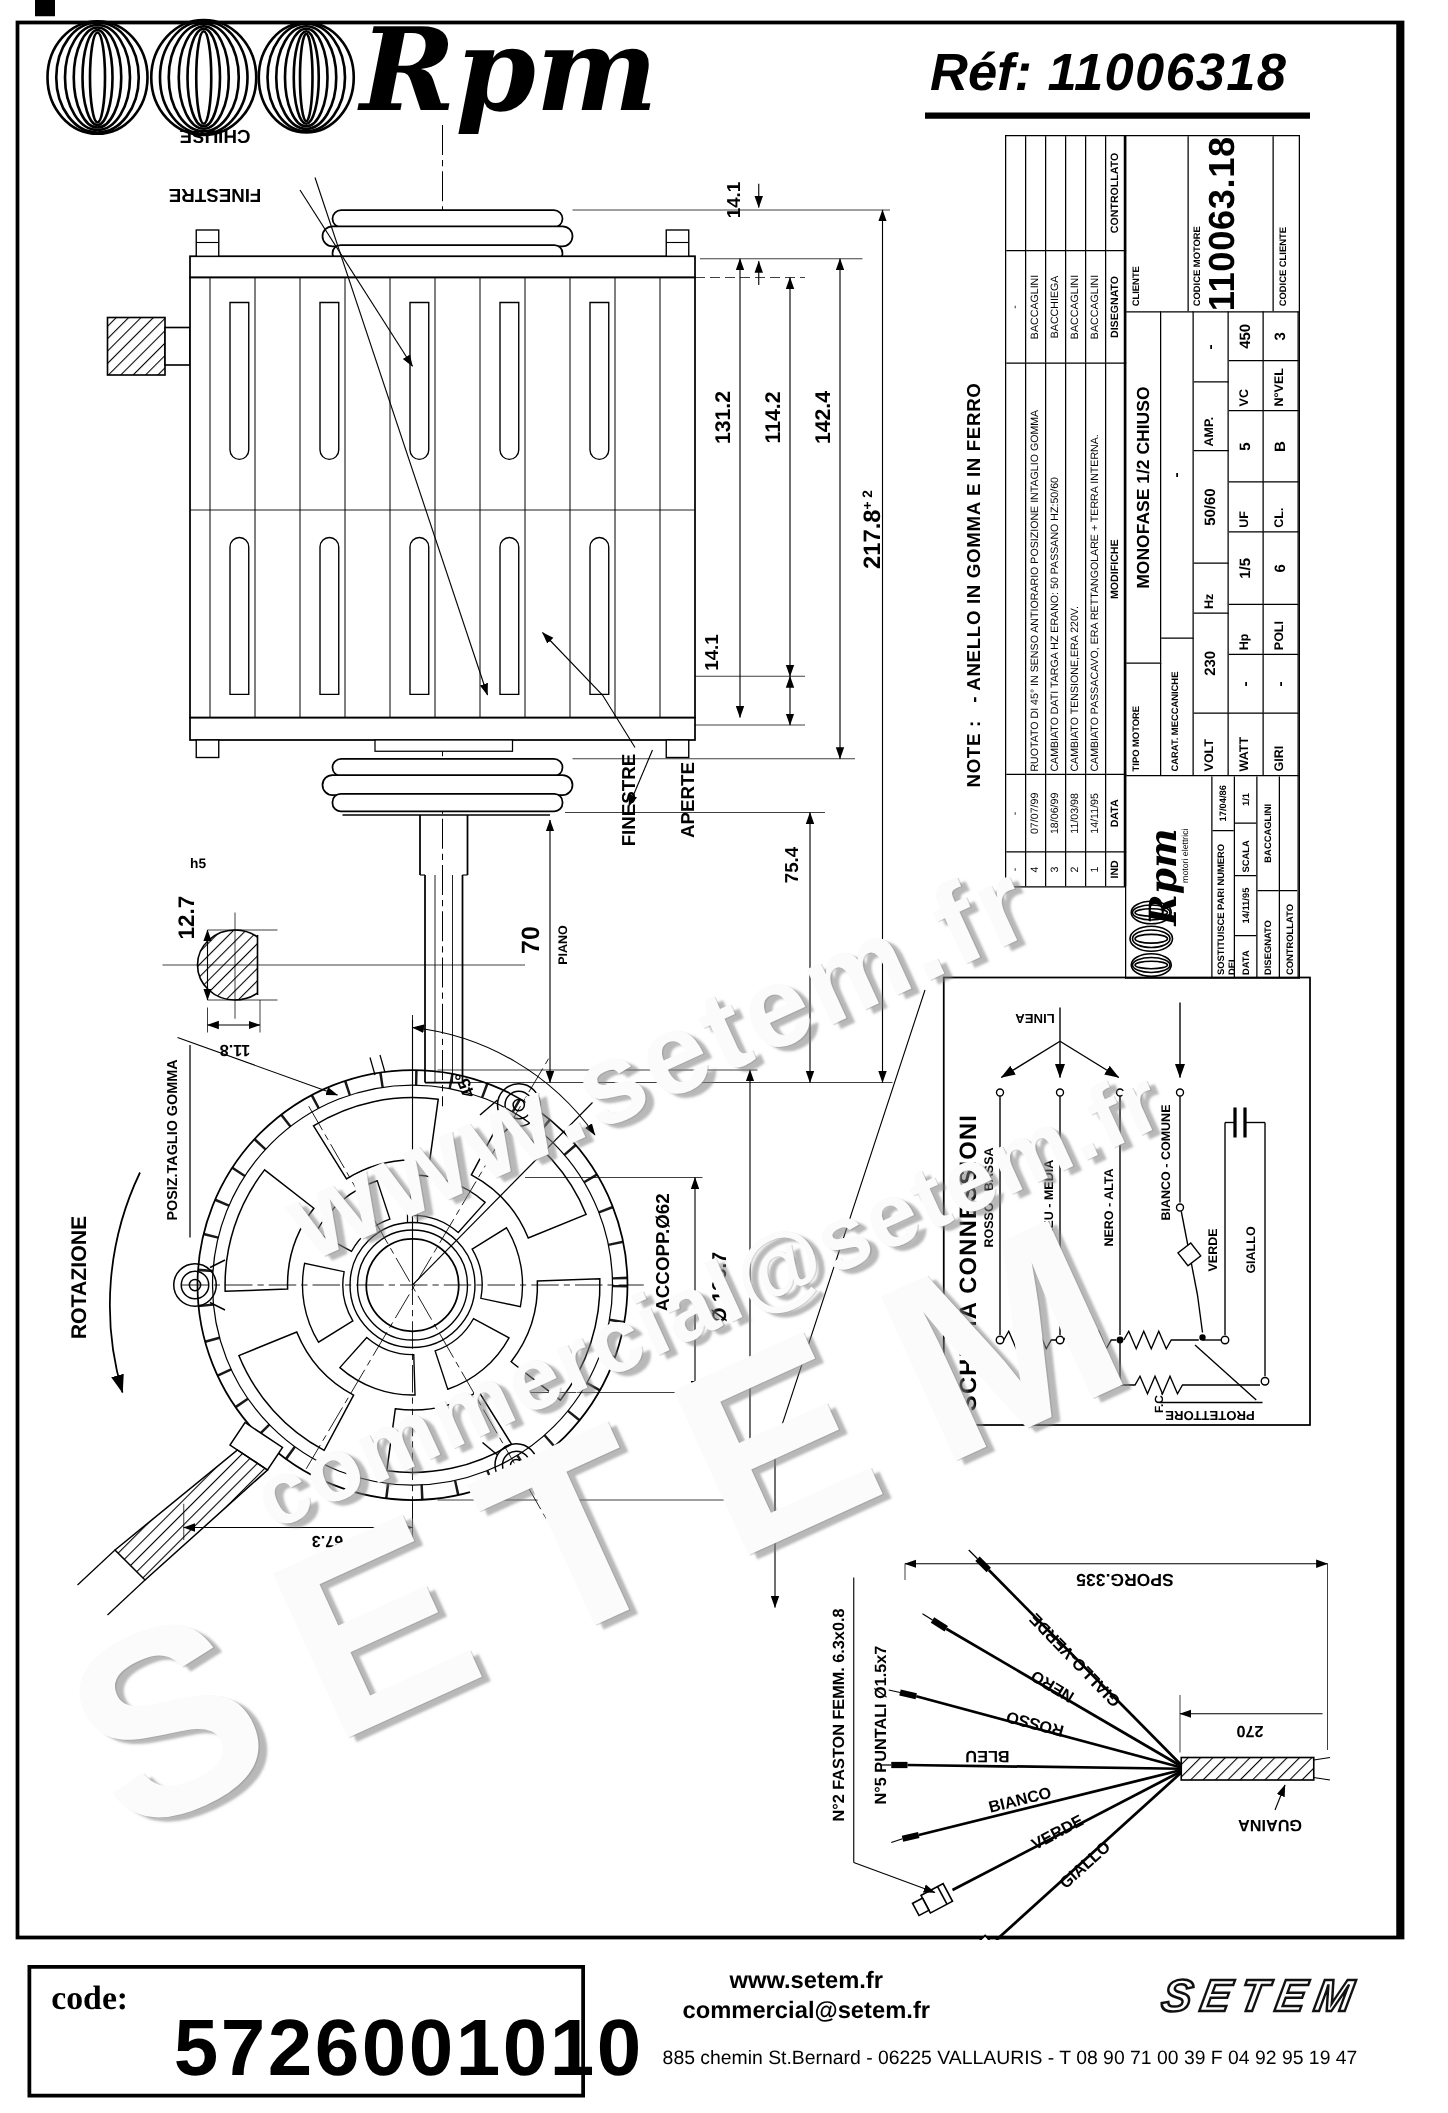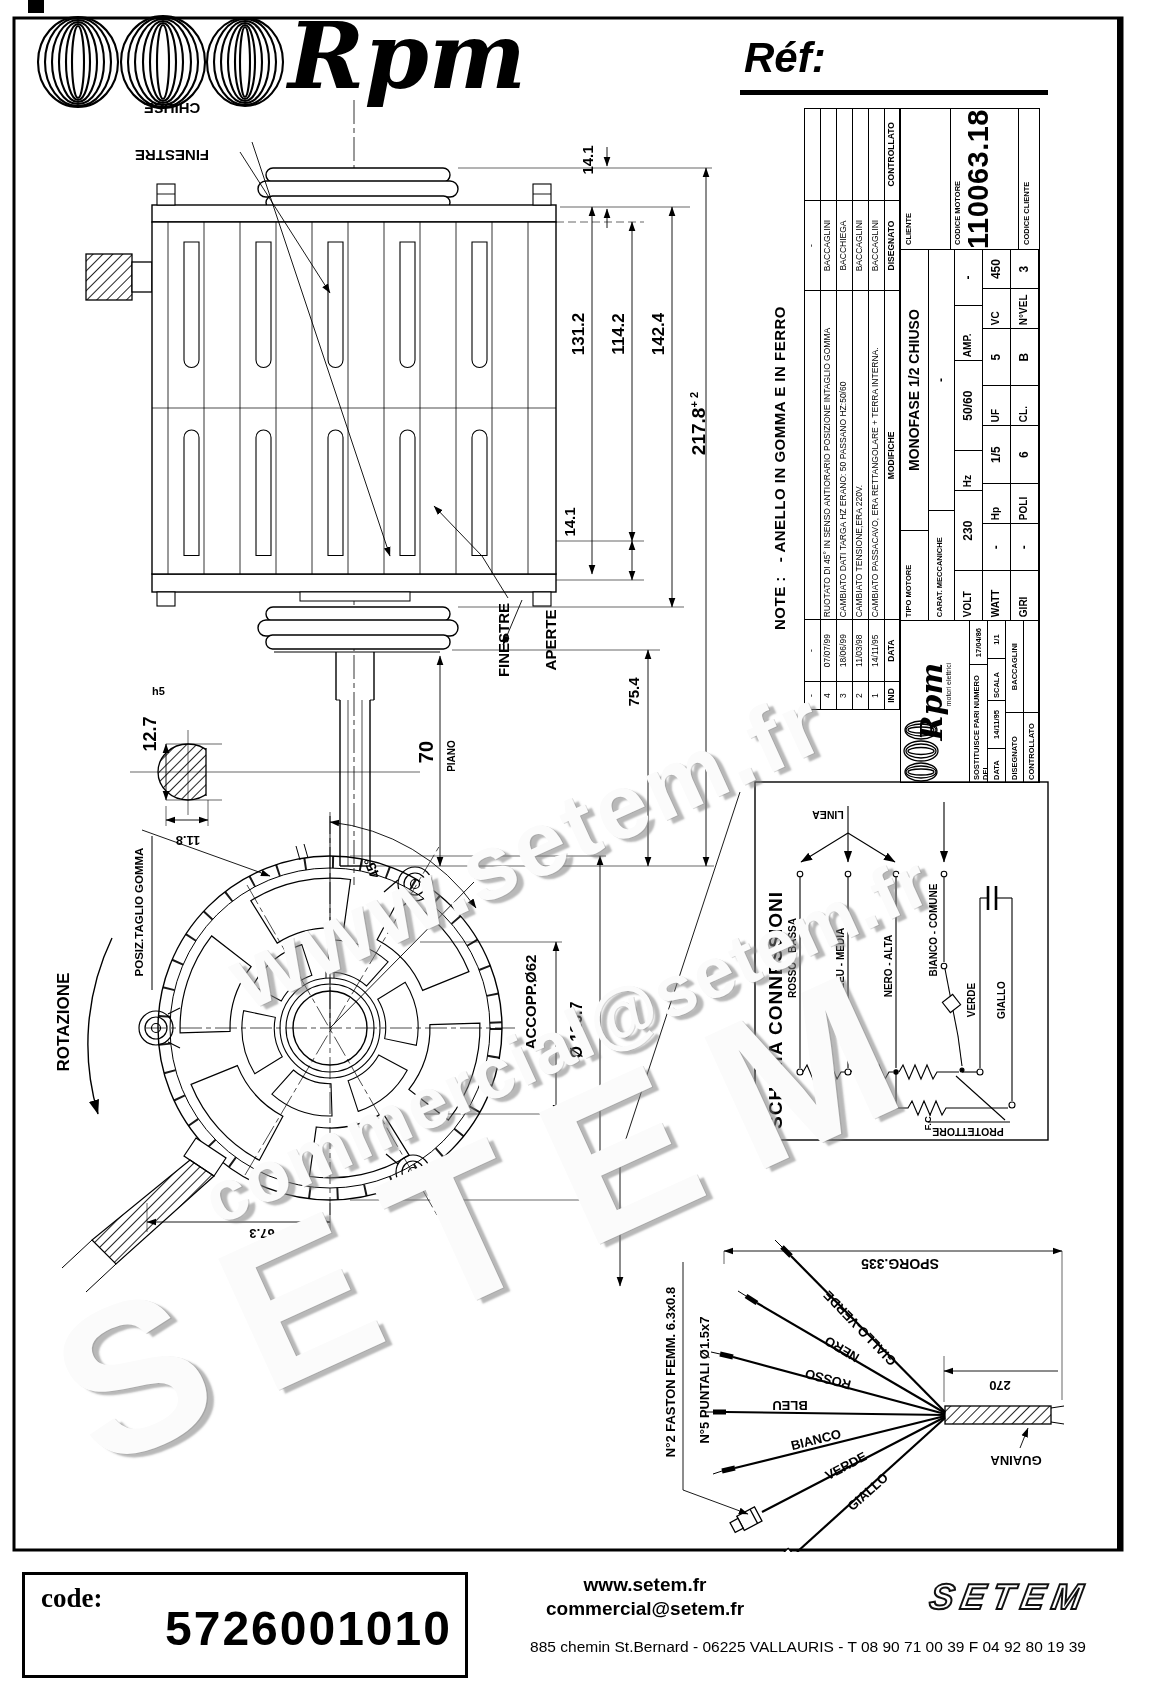--- a/index.html
+++ b/index.html
@@ -366,20 +366,21 @@
 
   <g stroke="#000" fill="none" stroke-width="3.5">
     <path d="M910,1577 C882,1572 866,1592 874,1606 C882,1620 906,1618 913,1604"></path>
     <path d="M876,1628 C906,1634 922,1612 913,1595"></path>
     <path d="M902,1574 L916,1568 L910,1580" fill="#000" stroke-width="1"></path>
   </g>
 </svg>
 
 <span class="lbl" style="left:288px;top:8px;font-family:'DejaVu Serif',serif;font-style:italic;font-weight:bold;font-size:92px;">Rpm</span>
 <span class="lbl b" style="left:744px;top:36px;font-style:italic;font-size:42px;">Réf:</span>
+<span class="lbl b" style="left:838px;top:36px;font-style:italic;font-size:42px;letter-spacing:1px;">11006318</span>
 
 <span class="lbl v b" style="left:780px;top:468px;font-size:15px;letter-spacing:0.5px;">NOTE :   - ANELLO IN GOMMA E IN FERRO</span>
 
 <div class="lbl u b" style="left:172px;top:140px;font-size:15px;text-align:center;">
   <div>FINESTRE</div>
   <div>CHIUSE</div>
 </div>
 <div class="lbl v b" style="left:519px;top:640px;font-size:15px;text-align:center;">
   <div>FINESTRE</div>
   <div>APERTE</div>
@@ -570,22 +571,22 @@
   </div>
 </div>
 
 <span class="wm" style="left:235px;top:930px;font-size:92px;letter-spacing:4px;transform:rotate(-24.5deg);">www.setem.fr</span>
 <span class="wm" style="left:70px;top:1285px;font-size:210px;letter-spacing:42px;transform:rotate(-24.5deg);">SETEM</span>
 <span class="wm" style="left:208px;top:1162px;font-size:72px;letter-spacing:2px;transform:rotate(-24.5deg);">commercial@setem.fr</span>
 
 <div id="footer">
   <div id="codebox">
     <span class="b" style="position:absolute;left:16px;top:8px;font-size:27px;font-family:Liberation Serif, serif;">code:</span>
-    <span class="b" style="position:absolute;left:140px;top:26px;font-size:48px;letter-spacing:2px;">5726001010</span>
+    <span class="b" style="position:absolute;left:114px;top:26px;font-size:64px;letter-spacing:2px;">5726001010</span>
   </div>
   <div class="b" style="position:absolute;left:500px;top:22px;width:290px;text-align:center;font-size:19px;">www.setem.fr</div>
   <div class="b" style="position:absolute;left:500px;top:46px;width:290px;text-align:center;font-size:19px;">commercial@setem.fr</div>
-  <div style="position:absolute;left:468px;top:86px;width:680px;text-align:center;font-size:15.5px;">885 chemin St.Bernard  -  06225 VALLAURIS  -  T 08 90 71 00 39   F 04 92 80 19 39</div>
+  <div style="position:absolute;left:468px;top:86px;width:680px;text-align:center;font-size:15.5px;">885 chemin St.Bernard  -  06225 VALLAURIS  -  T 08 90 71 00 39   F 04 92 95 19 47</div>
   <span style="position:absolute;left:930px;top:24px;font-size:36px;font-weight:800;font-style:italic;letter-spacing:7px;
                color:#fff;-webkit-text-stroke:2px #111;transform:skewX(-10deg);">SETEM</span>
 </div>
 
 </div>
 
 </body></html>

